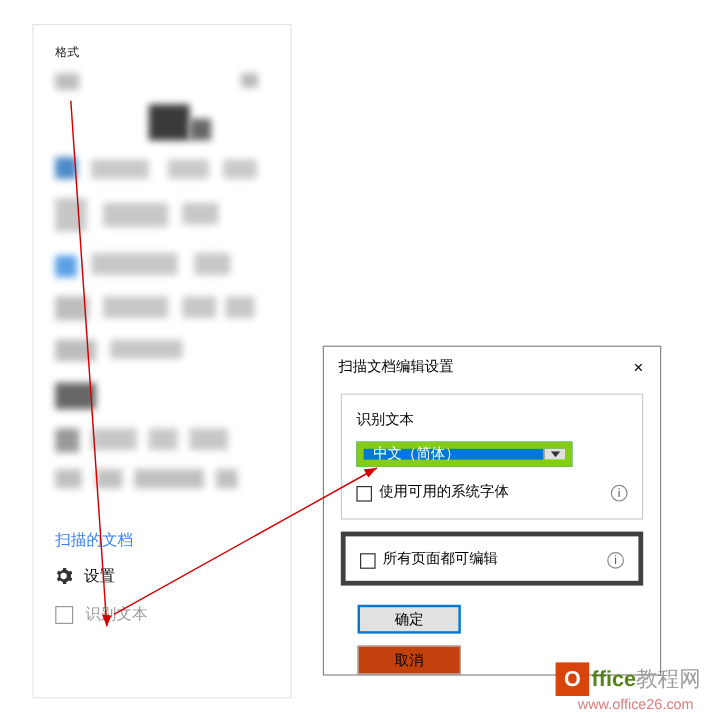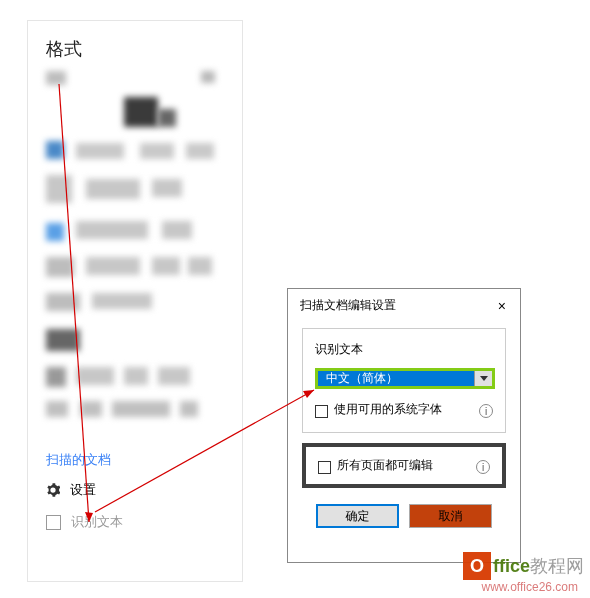--- a/index.html
+++ b/index.html
@@ -16,21 +16,21 @@
       position: absolute;
       left: 27px;
       top: 20px;
       width: 216px;
       height: 562px;
       border: 1px solid #e5e5e5;
       background: #fff;
     }
     .panel-title {
       padding: 16px 18px 10px;
-      font-size: 18px;
+      font-size: 10px;
       color: #222;
     }
     .blurred-area {
       margin: 0 18px;
       height: 370px;
       position: relative;
     }
     .px { position: absolute; filter: blur(3px); }
     .section-label {
       padding: 10px 18px 8px;
@@ -54,23 +54,23 @@
     }
     .cb {
       width: 15px; height: 15px;
       border: 1px solid #999;
       margin-right: 10px;
       background: #fff;
     }
     
     .dialog {
       position: absolute;
-      left: 287px;
+      left: 269px;
       top: 288px;
-      width: 234px;
+      width: 282px;
       height: 275px;
       border: 1px solid #888;
       background: #fff;
     }
     .dlg-title {
       display: flex;
       justify-content: space-between;
       align-items: center;
       padding: 8px 10px 8px 12px;
       font-size: 12px;
@@ -88,21 +88,21 @@
       padding: 12px 12px 14px;
       margin-bottom: 10px;
     }
     .group-label {
       font-size: 12px;
       margin-bottom: 10px;
     }
     .combo {
       width: 180px;
       height: 21px;
-      border: 3px solid #84cc16;
+      border: 6px solid #84cc16;
       background: #0078d7;
       color: #fff;
       display: flex;
       align-items: center;
       position: relative;
       margin-bottom: 12px;
       font-size: 12px;
     }
     .combo-text { padding: 0 8px; flex: 1; }
     .combo-btn {
@@ -132,20 +132,21 @@
     .group2 {
       border: 4px solid #404040;
       padding: 10px 12px;
       margin-bottom: 16px;
     }
     .dlg-buttons {
       display: flex;
       justify-content: flex-end;
       gap: 10px;
       padding: 0 14px;
+      flex-direction: column;
     }
     .btn {
       width: 86px;
       height: 24px;
       border: 1px solid #aaa;
       background: #c2410c;
       font-size: 12px;
       cursor: pointer;
       display: flex; align-items: center; justify-content: center;
     }

